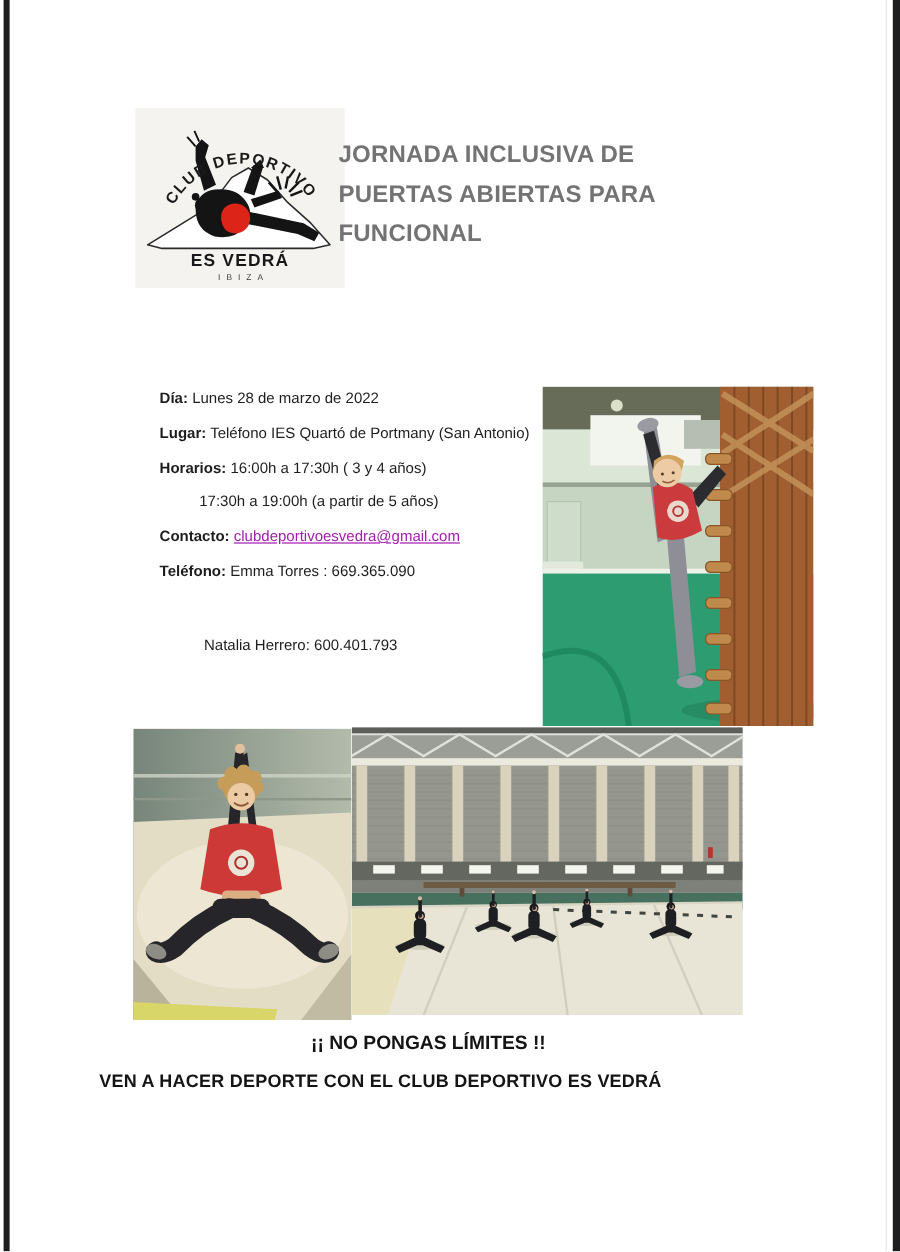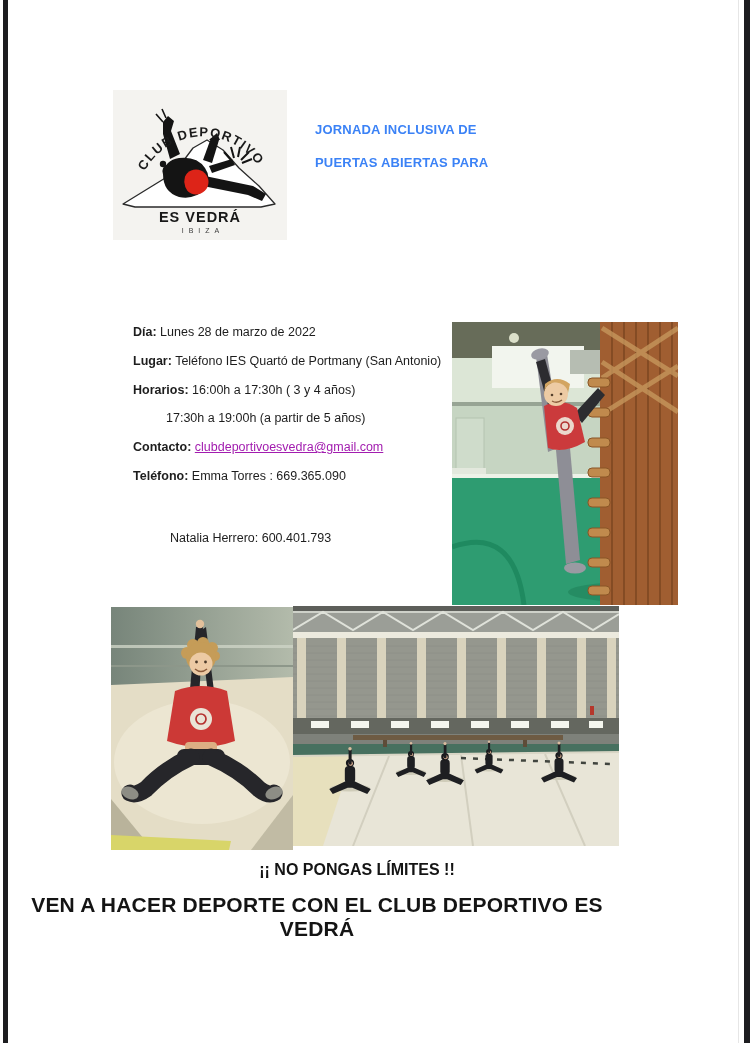--- a/index.html
+++ b/index.html
@@ -6,41 +6,41 @@
   #page{position:relative;width:750px;height:1043px;background:#ffffff;overflow:hidden;
         font-family:"Liberation Sans",sans-serif;color:#1c1c1c;}
   .edge{position:absolute;top:0;bottom:0;background:#1d1d20;}
   #edge-left{left:3px;width:5px;}
   #edge-right{left:744px;width:6px;}
   #edge-faint{position:absolute;top:0;bottom:0;left:738px;width:1px;background:#e6e6e6;}
 
   #logo-box{position:absolute;left:113px;top:90px;width:174px;height:150px;background:#f4f3f0;}
   #logo-box svg{display:block;width:100%;height:100%;}
 
-  #title{position:absolute;left:315px;top:113px;width:340px;
-         font-size:13px;font-weight:bold;line-height:33px;color:#3b82f6;letter-spacing:.2px;}
+  #title{position:absolute;left:282px;top:113px;width:340px;
+         font-size:20px;font-weight:bold;line-height:33px;color:#737373;letter-spacing:.2px;}
 
   #info{position:absolute;left:113px;top:318px;width:345px;
         font-size:12.5px;line-height:28.8px;color:#1d1d1d;}
   #info .lbl{font-weight:bold;padding-left:20px;}
   #info .heading{font-weight:bold;font-size:12.8px;}
   .ind1{padding-left:53px;}
   .ind2{padding-left:57px;margin-top:33px;}
   a.mail{color:#a21caf;text-decoration:underline;cursor:pointer;}
 
   .photo{position:absolute;overflow:hidden;}
   .photo svg{display:block;width:100%;height:100%;}
   #photo-wallbars{left:452px;top:322px;width:226px;height:283px;}
   #photo-mat-girl{left:111px;top:607px;width:182px;height:243px;}
   #photo-pavilion{left:293px;top:606px;width:326px;height:240px;}
 
   #foot1{position:absolute;left:0;top:861px;width:714px;text-align:center;
          font-weight:bold;font-size:16px;color:#141414;}
   #foot2{position:absolute;left:0;top:893px;width:634px;text-align:center;
-         font-weight:bold;font-size:21px;color:#141414;letter-spacing:.2px;}
+         font-weight:bold;font-size:15px;color:#141414;letter-spacing:.2px;}
 </style>
 </head>
 <body>
 
 <div id="page">
 
   <div class="edge" id="edge-left"></div>
   <div class="edge" id="edge-right"></div>
   <div id="edge-faint"></div>
 
@@ -71,20 +71,21 @@
         <textPath href="#lg-arc" startOffset="50%" text-anchor="middle">CLUB DEPORTIVO</textPath>
       </text>
       <text x="87" y="132" text-anchor="middle" font-size="14.5" font-weight="bold" fill="#181818" letter-spacing="1">ES VEDRÁ</text>
       <text x="90" y="143" text-anchor="middle" font-size="7" fill="#3c3c3c" letter-spacing="5">IBIZA</text>
     </svg>
   </div>
 
   <div id="title">
     <div>JORNADA INCLUSIVA DE</div>
     <div>PUERTAS ABIERTAS PARA</div>
+    <div>FUNCIONAL</div>
   </div>
 
   <div id="info">
     <div><span class="lbl">Día:</span> <span>Lunes 28 de marzo de 2022</span></div>
     <div><span class="lbl">Lugar:</span> <span>Teléfono IES Quartó de Portmany (San Antonio)</span></div>
     <div><span class="lbl">Horarios:</span> <span>16:00h a 17:30h ( 3 y 4 años)</span></div>
     <div class="ind1"><span>17:30h a 19:00h (a partir de 5 años)</span></div>
     <div><span class="lbl">Contacto:</span> <a class="mail" href="#">clubdeportivoesvedra@gmail.com</a></div>
     <div><span class="lbl">Teléfono:</span> <span>Emma Torres : 669.365.090</span></div>
     <div class="ind2"><span>Natalia Herrero: 600.401.793</span></div>

